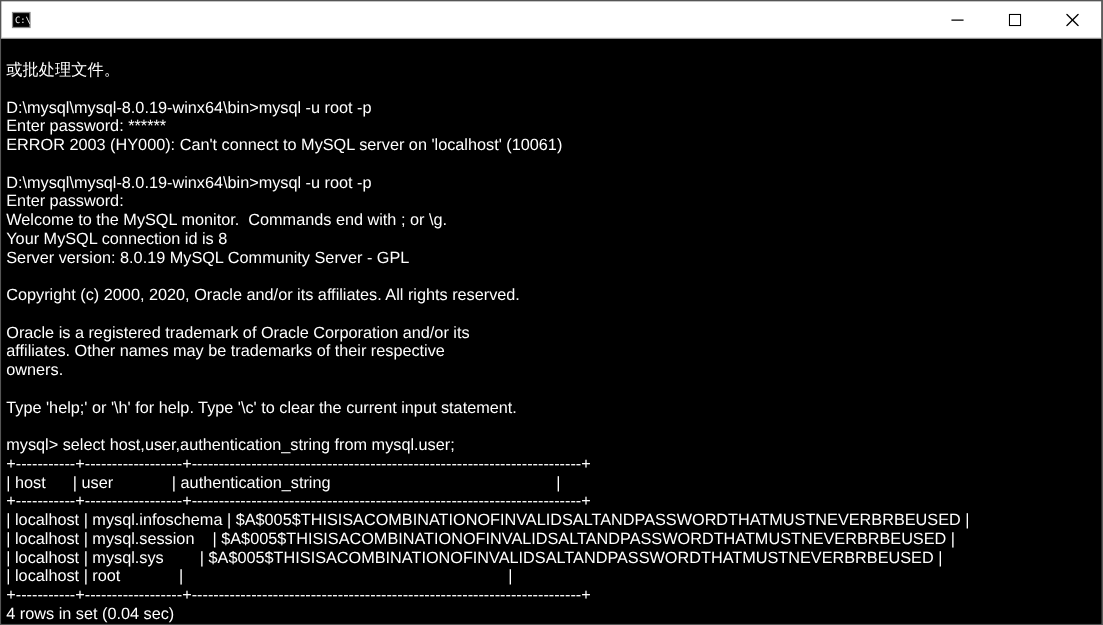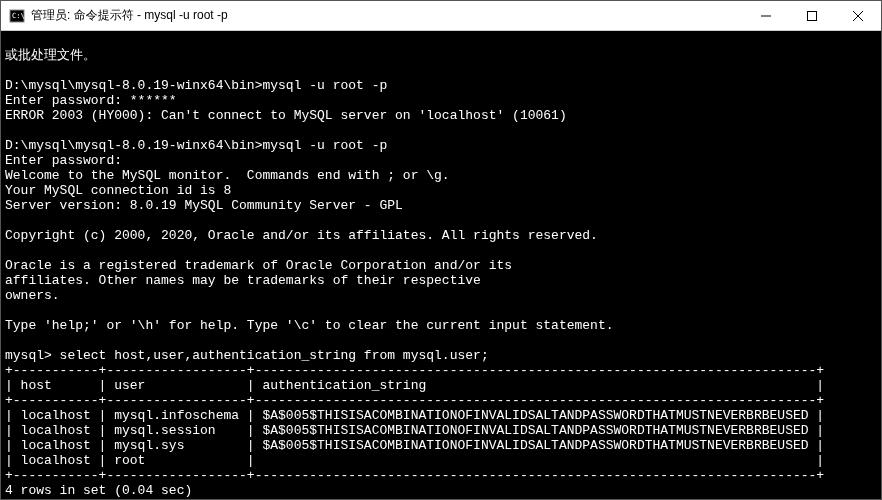--- a/index.html
+++ b/index.html
@@ -46,41 +46,40 @@
     align-items: center;
     justify-content: center;
     font-size: 12px;
     font-family: "Segoe UI Symbol", sans-serif;
     color: #000;
   }
   .terminal {
     flex: 1;
     background: #000;
     color: #fff;
-    font-family: Liberation Mono, monospace;
+    font-family: Liberation Sans, sans-serif;
     font-size: 13px;
     line-height: 15px;
     padding: 2px 4px;
     white-space: pre;
     overflow: hidden;
   }
   .tbl-sep { letter-spacing: 0; }
 </style>
 </head>
 <body>
 
 <div class="window">
   <div class="titlebar">
     <span class="icon">
       <svg width="16" height="16" viewBox="0 0 16 16">
         <rect x="1" y="2" width="14" height="12" fill="#000" stroke="#888" stroke-width="1"></rect>
         <text x="3" y="10" font-size="7" fill="#fff" font-family="monospace">C:\</text>
       </svg>
     </span>
-    <span class="title">管理员: 命令提示符 - mysql  -u root -p</span>
     <span class="spacer"></span>
     <div class="win-controls">
       <div class="win-btn">
         <svg width="10" height="10" viewBox="0 0 10 10">
             <line x1="0" y1="5" x2="10" y2="5" stroke="#000" stroke-width="1"></line>
           </svg>
       </div>
       <div class="win-btn">
         <svg width="10" height="10" viewBox="0 0 10 10">
             <rect x="0.5" y="0.5" width="9" height="9" fill="none" stroke="#000" stroke-width="1"></rect>

